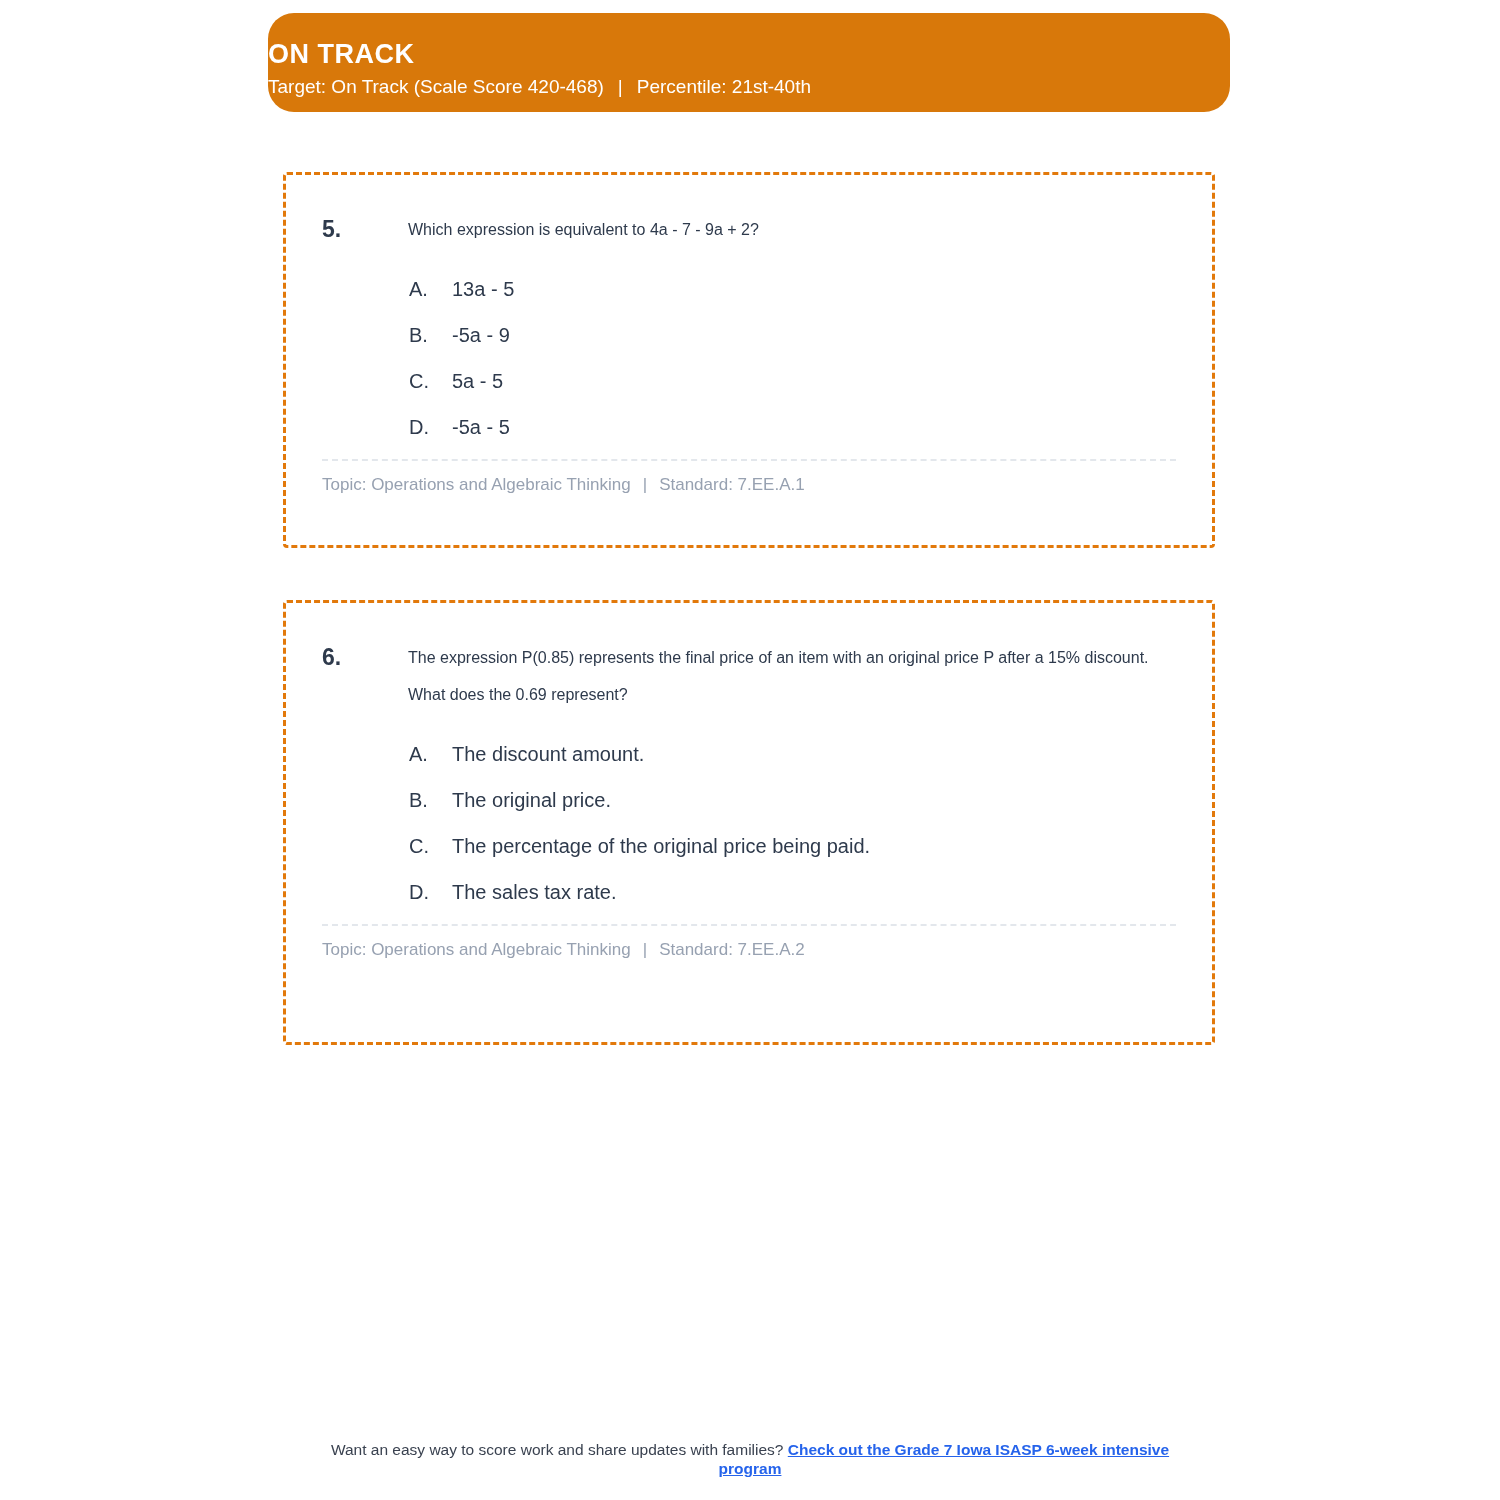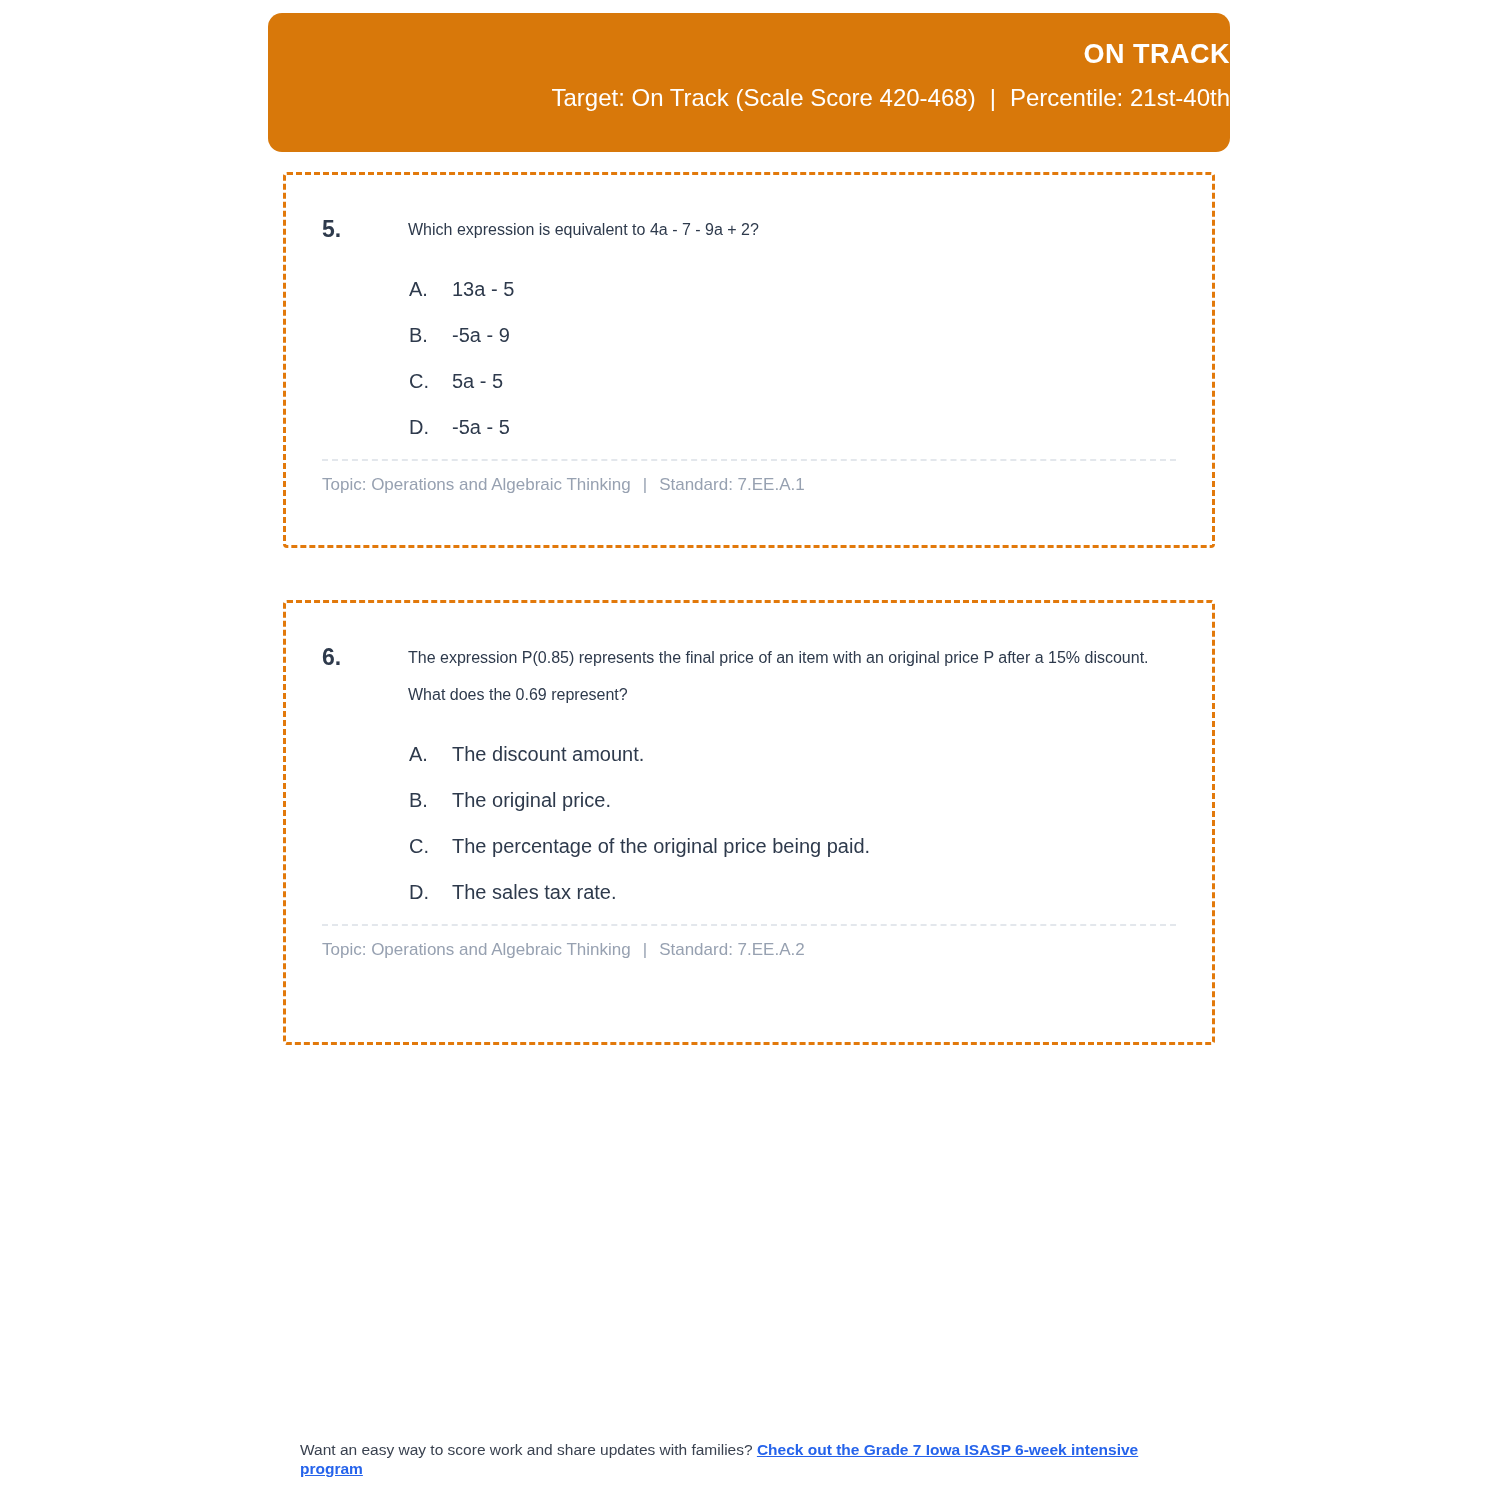--- a/index.html
+++ b/index.html
@@ -6,32 +6,32 @@
   html, body {
     width: 1500px; height: 1500px;
     background: #ffffff;
     font-family: "Liberation Sans", "DejaVu Sans", sans-serif;
   }
   .page { position: relative; width: 1500px; height: 1500px; overflow: hidden; }
 
   
   .banner {
     position: absolute; left: 268px; top: 13px;
-    width: 962px; height: 139px;
+    width: 962px; height: 99px;
     background: #D8780A;
-    border-radius: 14px;
-    color: #ffffff; text-align: right;
+    border-radius: 26px;
+    color: #ffffff; text-align: left;
   }
   .banner-title {
     margin-top: 26px;
     font-size: 27px; font-weight: 700; letter-spacing: 0.5px;
   }
   .banner-sub {
-    margin-top: 14px;
-    font-size: 24px; font-weight: 400;
+    margin-top: 6px;
+    font-size: 19px; font-weight: 400;
   }
   .banner-sub .sep { padding: 0 14px; }
 
   
   .card {
     position: absolute; left: 283px; width: 932px;
     border: 3px dashed #E2790B;
     border-radius: 4px;
     background: #ffffff;
     padding: 36px 36px 0 36px;
@@ -69,20 +69,21 @@
     text-align: left;
     font-size: 17px;
     color: #97A1B1;
   }
   .meta .sep { padding: 0 12px; }
 
   
   .footer {
     position: absolute; left: 300px; top: 1440px;
     width: 900px;
+    text-align: center;
     font-size: 15.5px; line-height: 19px;
     color: #3A4250;
   }
   .footer a {
     color: #2563EB; font-weight: 700;
     text-decoration: underline;
     cursor: pointer;
   }
 </style>
 </head>

